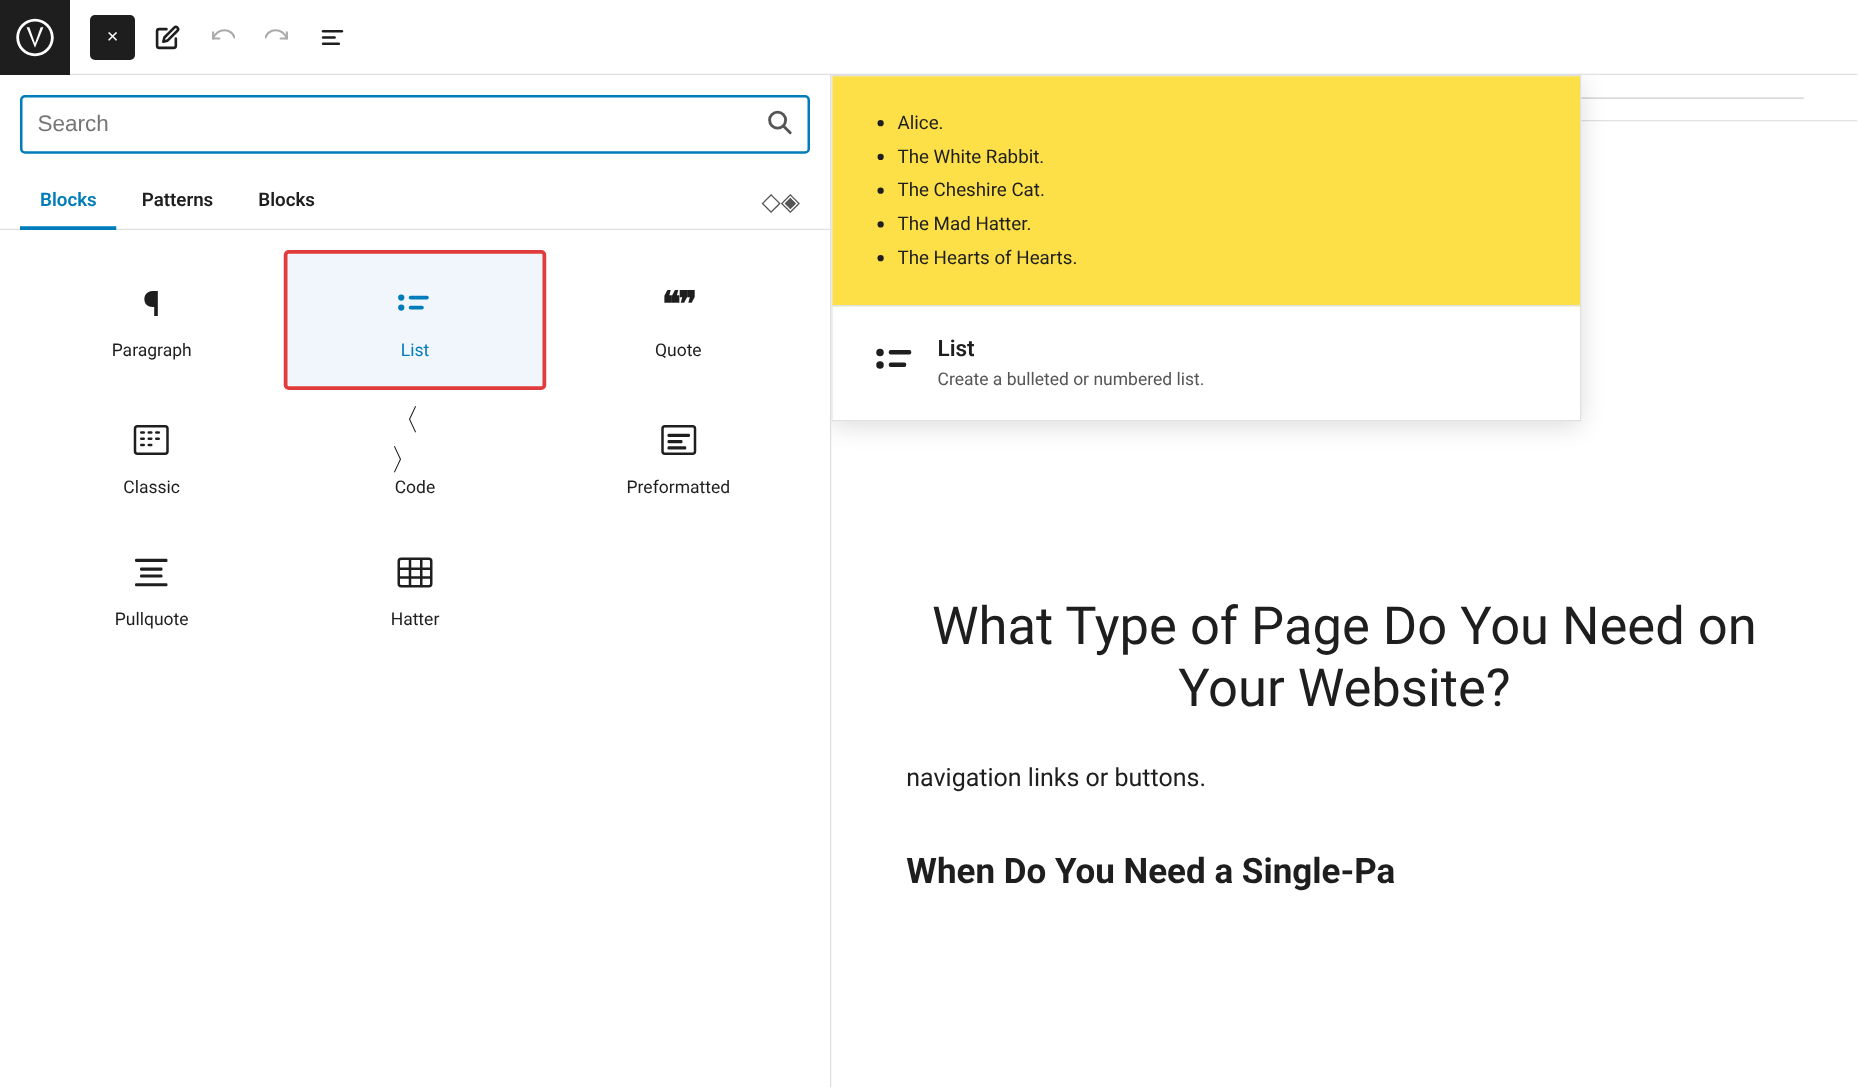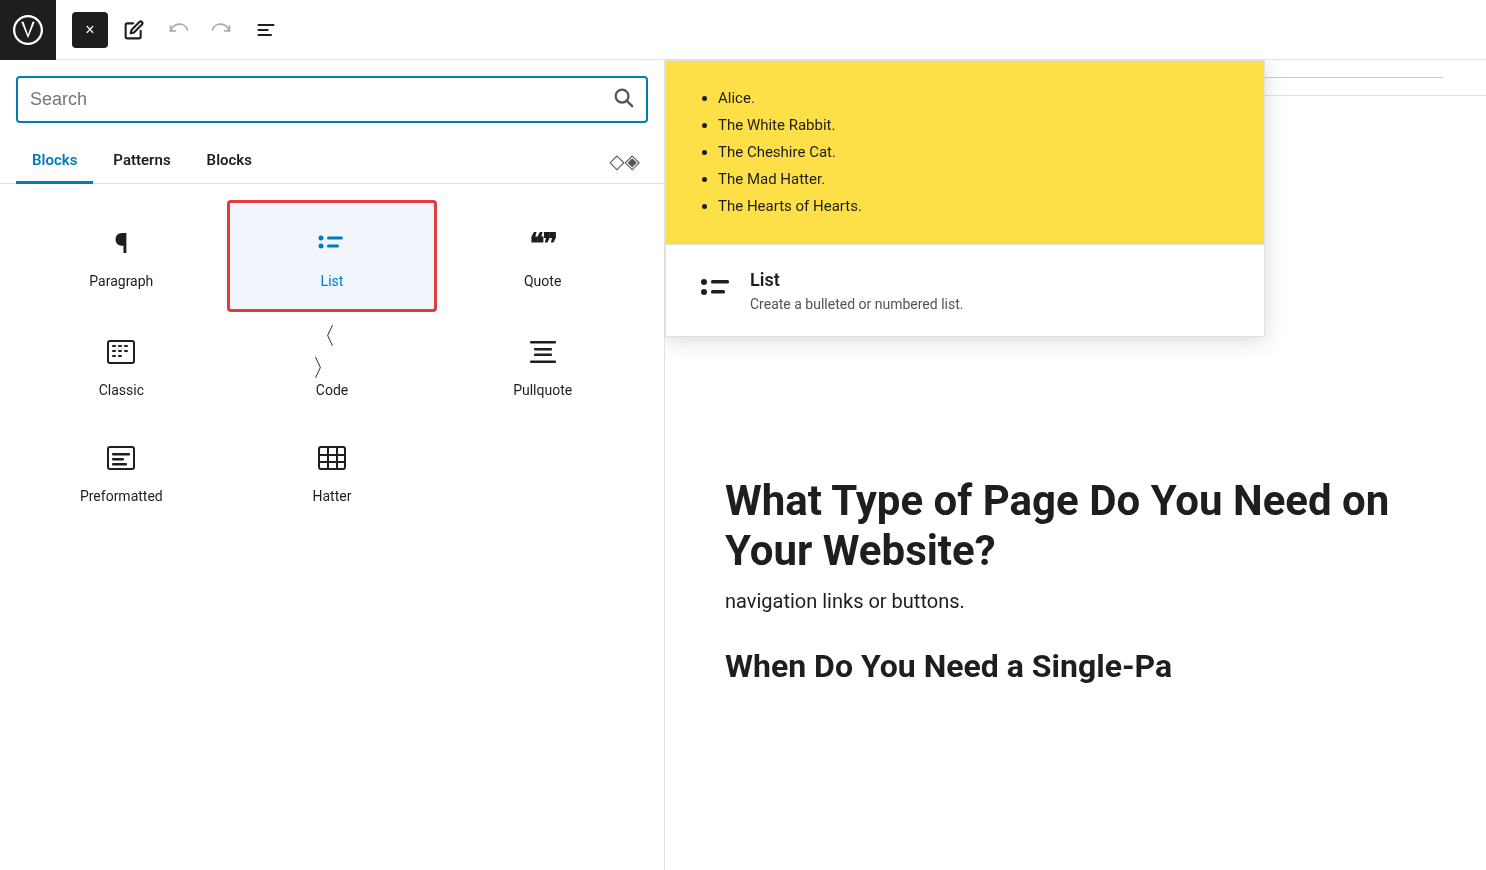--- a/index.html
+++ b/index.html
@@ -237,36 +237,37 @@
     }
 
     
     .page-content {
       flex: 1;
       padding: 40px 60px;
       overflow-y: auto;
     }
     .page-content h1 {
       font-size: 42px;
-      font-weight: 700;
+      font-weight: 400;
       color: #1e1e1e;
       line-height: 1.2;
-      margin-bottom: 8px;
+      margin-bottom: 28px;
+      text-align: center;
     }
     .page-content p {
       font-size: 20px;
       color: #1e1e1e;
       line-height: 1.6;
       margin-bottom: 0;
     }
     .page-content h2 {
-      font-size: 32px;
+      font-size: 28px;
       font-weight: 700;
       color: #1e1e1e;
-      margin-top: 30px;
+      margin-top: 42px;
     }
 
     
     .content-topbar {
       display: flex;
       align-items: center;
       justify-content: center;
       padding: 8px 0;
       border-bottom: 1px solid #e0e0e0;
       gap: 40px;
@@ -391,39 +392,39 @@
       <div class="block-item">
         <div class="block-icon code-icon">
           <span style="font-size:24px; font-family: monospace; font-weight: 400;">〈 〉</span>
         </div>
         <span class="block-label">Code</span>
       </div>
 
       <div class="block-item">
         <div class="block-icon">
           <svg width="32" height="32" viewBox="0 0 32 32" fill="none">
+            <rect x="3" y="5" width="26" height="22" rx="2" stroke="#1e1e1e" stroke-width="2" fill="none"></rect>
+            <rect x="7" y="11" width="18" height="2.5" rx="1" fill="#1e1e1e"></rect>
+            <rect x="7" y="16" width="12" height="2.5" rx="1" fill="#1e1e1e"></rect>
+            <rect x="7" y="21" width="15" height="2.5" rx="1" fill="#1e1e1e"></rect>
+          </svg>
+        </div>
+        <span class="block-label">Preformatted</span>
+      </div>
+
+      <div class="block-item">
+        <div class="block-icon">
+          <svg width="32" height="32" viewBox="0 0 32 32" fill="none">
             <rect x="3" y="5" width="26" height="2.5" rx="1" fill="#1e1e1e"></rect>
             <rect x="3" y="24.5" width="26" height="2.5" rx="1" fill="#1e1e1e"></rect>
             <rect x="7" y="12" width="18" height="2.5" rx="1" fill="#1e1e1e"></rect>
             <rect x="7" y="17.5" width="18" height="2.5" rx="1" fill="#1e1e1e"></rect>
           </svg>
         </div>
         <span class="block-label">Pullquote</span>
-      </div>
-
-      <div class="block-item">
-        <div class="block-icon">
-          <svg width="32" height="32" viewBox="0 0 32 32" fill="none">
-            <rect x="3" y="5" width="26" height="22" rx="2" stroke="#1e1e1e" stroke-width="2" fill="none"></rect>
-            <rect x="7" y="11" width="18" height="2.5" rx="1" fill="#1e1e1e"></rect>
-            <rect x="7" y="16" width="12" height="2.5" rx="1" fill="#1e1e1e"></rect>
-            <rect x="7" y="21" width="15" height="2.5" rx="1" fill="#1e1e1e"></rect>
-          </svg>
-        </div>
-        <span class="block-label">Preformatted</span>
       </div>
 
       <div class="block-item">
         <div class="block-icon">
           <svg width="32" height="32" viewBox="0 0 32 32" fill="none">
             <rect x="3" y="5" width="26" height="22" rx="2" stroke="#1e1e1e" stroke-width="2" fill="none"></rect>
             <line x1="3" y1="13" x2="29" y2="13" stroke="#1e1e1e" stroke-width="2"></line>
             <line x1="3" y1="20" x2="29" y2="20" stroke="#1e1e1e" stroke-width="2"></line>
             <line x1="12" y1="5" x2="12" y2="27" stroke="#1e1e1e" stroke-width="2"></line>
             <line x1="21" y1="5" x2="21" y2="27" stroke="#1e1e1e" stroke-width="2"></line>

